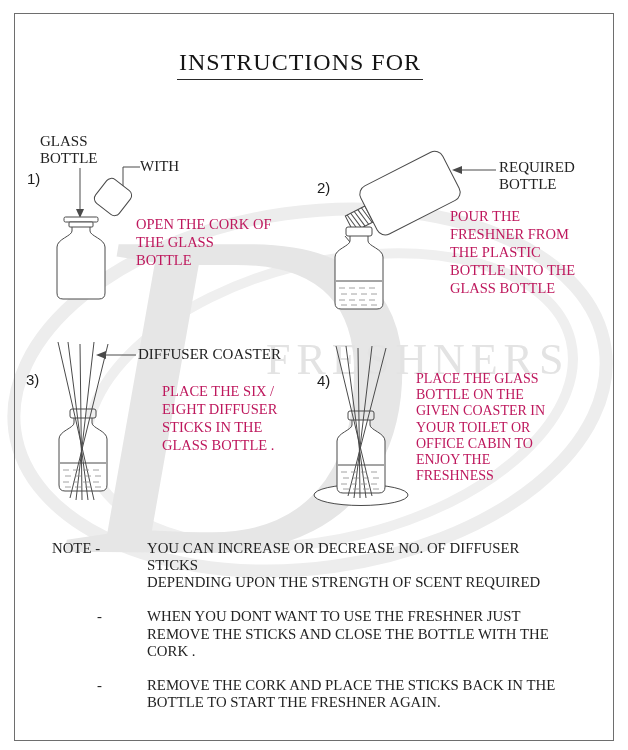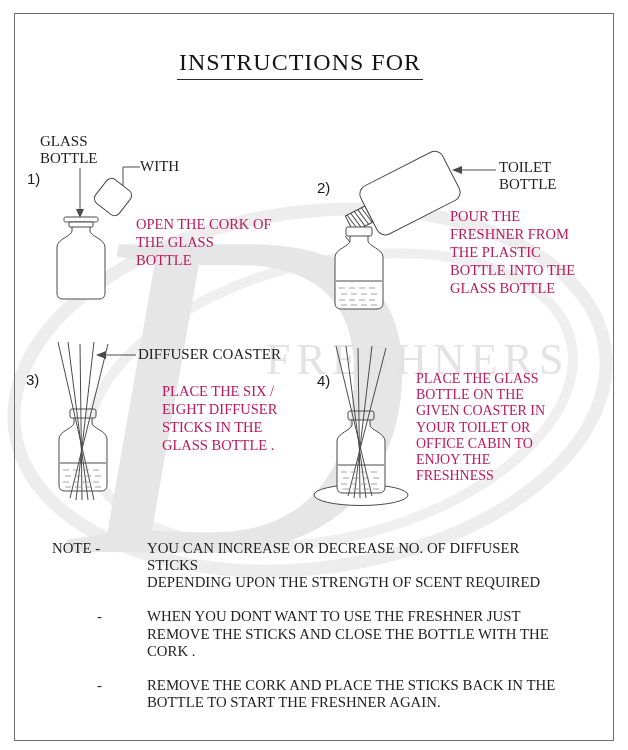--- a/index.html
+++ b/index.html
@@ -68,21 +68,21 @@
       <path d="M17,11 L17,15 C17,20 2,23 2,31 L2,77 Q2,83 8,83 L44,83 Q50,83 50,77 L50,31 C50,23 35,20 35,15 L35,11" fill="none" stroke="#4a4a4a" stroke-width="1"></path>
     </g>
   </svg>
 
   <div class="abs content instr pre" style="left:136px;top:216px;width:180px;">OPEN THE CORK OF
 THE GLASS
 BOTTLE</div>
 
   <div class="abs content num" style="left:317px;top:179px;">2)</div>
 
-  <div class="abs content lbl pre" style="left:499px;top:159px;">TOILET
+  <div class="abs content lbl pre" style="left:499px;top:159px;">REQUIRED
 BOTTLE</div>
 
   <svg class="abs content" style="left:448px;top:163px;" width="50" height="14" viewBox="0 0 50 14">
     <line x1="48" y1="7" x2="8" y2="7" stroke="#4a4a4a" stroke-width="1"></line>
     <path d="M14,3 L4,7 L14,11 Z" fill="#4a4a4a"></path>
   </svg>
 
   <svg class="abs content" style="left:333px;top:148px;" width="140" height="112" viewBox="0 0 140 112">
     <g transform="translate(36,66) rotate(-27)">
       <rect x="-22" y="-9" width="22" height="18" fill="#fff" stroke="#4a4a4a" stroke-width="1"></rect>

